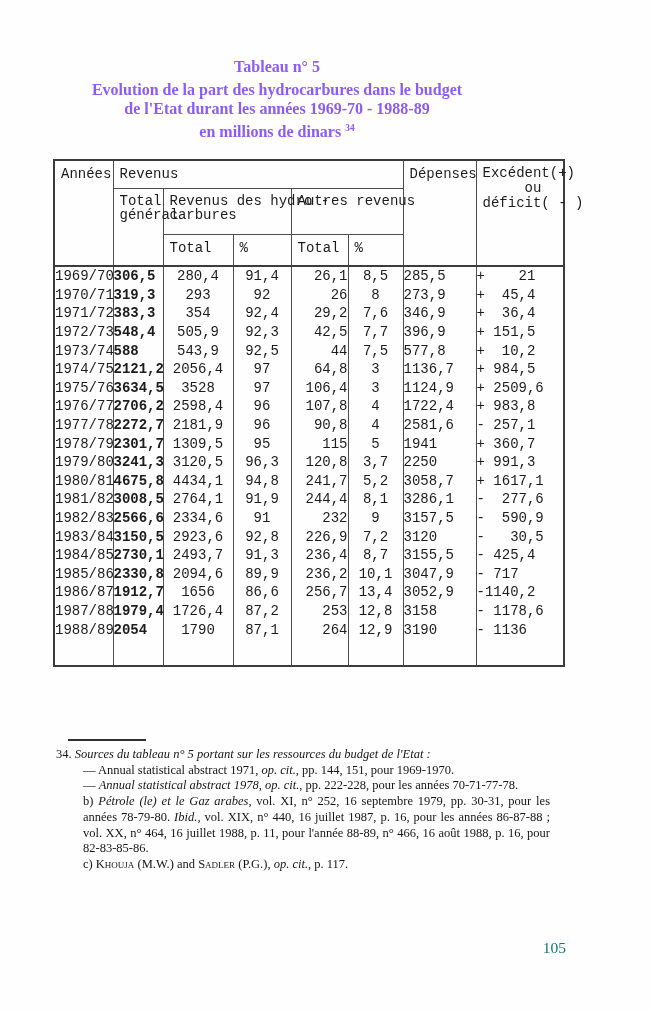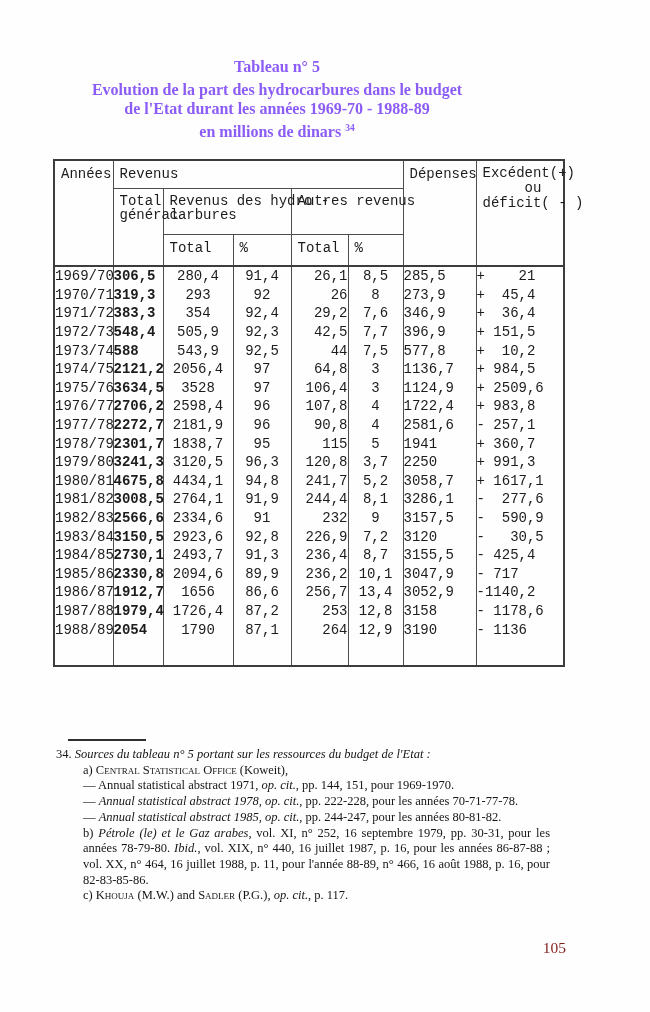--- a/index.html
+++ b/index.html
@@ -66,21 +66,21 @@
   }
   .fn-para { margin:0; }
   .fn-para.indent { margin-left:27px; }
   .seg-italic { font-style:italic; }
   .seg-smallcaps { font-variant:small-caps; }
 
   
   .page-number {
     position:absolute; top:939px; right:84px;
     font-family:"Liberation Serif", serif;
-    font-size:15.5px; color:#7f1d1d;
+    font-size:15.5px; color:#0f766e;
   }
 </style>
 </head>
 <body>
 
 <div class="page">
 
   <div class="title-block">
     <div class="t1">Tableau n° 5</div>
     <div class="t2">Evolution de la part des hydrocarbures dans le budget</div>
@@ -209,21 +209,21 @@
           <td class="c2">2181,9</td>
           <td class="c3">96</td>
           <td class="c4">90,8</td>
           <td class="c5">4</td>
           <td class="c6">2581,6</td>
           <td class="c7">- 257,1</td>
         </tr>
         <tr class="data-row">
           <td class="c0">1978/79</td>
           <td class="c1">2301,7</td>
-          <td class="c2">1838,7</td>
+          <td class="c2">1309,5</td>
           <td class="c3">95</td>
           <td class="c4">115</td>
           <td class="c5">5</td>
           <td class="c6">1941</td>
           <td class="c7">+ 360,7</td>
         </tr>
         <tr class="data-row">
           <td class="c0">1979/80</td>
           <td class="c1">3241,3</td>
           <td class="c2">3120,5</td>
@@ -332,23 +332,21 @@
           <td></td>
           <td></td>
           <td></td>
         </tr>
       </tbody>
   </table>
 
   <div class="fn-rule"></div>
   <div class="fn-block">
       <p class="fn-para"><span class="seg-roman">34. </span><span class="seg-italic">Sources du tableau n° 5 portant sur les ressources du budget de l'Etat :</span></p>
-      <p class="fn-para indent"><span class="seg-roman">a) </span><span class="seg-smallcaps">Central Statistical Office</span><span class="seg-roman"> (Koweit),</span></p>
       <p class="fn-para indent"><span class="seg-roman">— Annual statistical abstract 1971, </span><span class="seg-italic">op. cit.</span><span class="seg-roman">, pp. 144, 151, pour 1969-1970.</span></p>
       <p class="fn-para indent"><span class="seg-roman">— </span><span class="seg-italic">Annual statistical abstract 1978, op. cit.</span><span class="seg-roman">, pp. 222-228, pour les années 70-71-77-78.</span></p>
-      <p class="fn-para indent"><span class="seg-roman">— </span><span class="seg-italic">Annual statistical abstract 1985, op. cit.</span><span class="seg-roman">, pp. 244-247, pour les années 80-81-82.</span></p>
       <p class="fn-para indent"><span class="seg-roman">b) </span><span class="seg-italic">Pétrole (le) et le Gaz arabes</span><span class="seg-roman">, vol. XI, n° 252, 16 septembre 1979, pp. 30-31, pour les années 78-79-80. </span><span class="seg-italic">Ibid.</span><span class="seg-roman">, vol. XIX, n° 440, 16 juillet 1987, p. 16, pour les années 86-87-88 ; vol. XX, n° 464, 16 juillet 1988, p. 11, pour l'année 88-89, n° 466, 16 août 1988, p. 16, pour 82-83-85-86.</span></p>
       <p class="fn-para indent"><span class="seg-roman">c) </span><span class="seg-smallcaps">Khouja</span><span class="seg-roman"> (M.W.) and </span><span class="seg-smallcaps">Sadler</span><span class="seg-roman"> (P.G.), </span><span class="seg-italic">op. cit.</span><span class="seg-roman">, p. 117.</span></p>
     </div>
 
   <div class="page-number">105</div>
 
 </div>
 
 </body></html>

